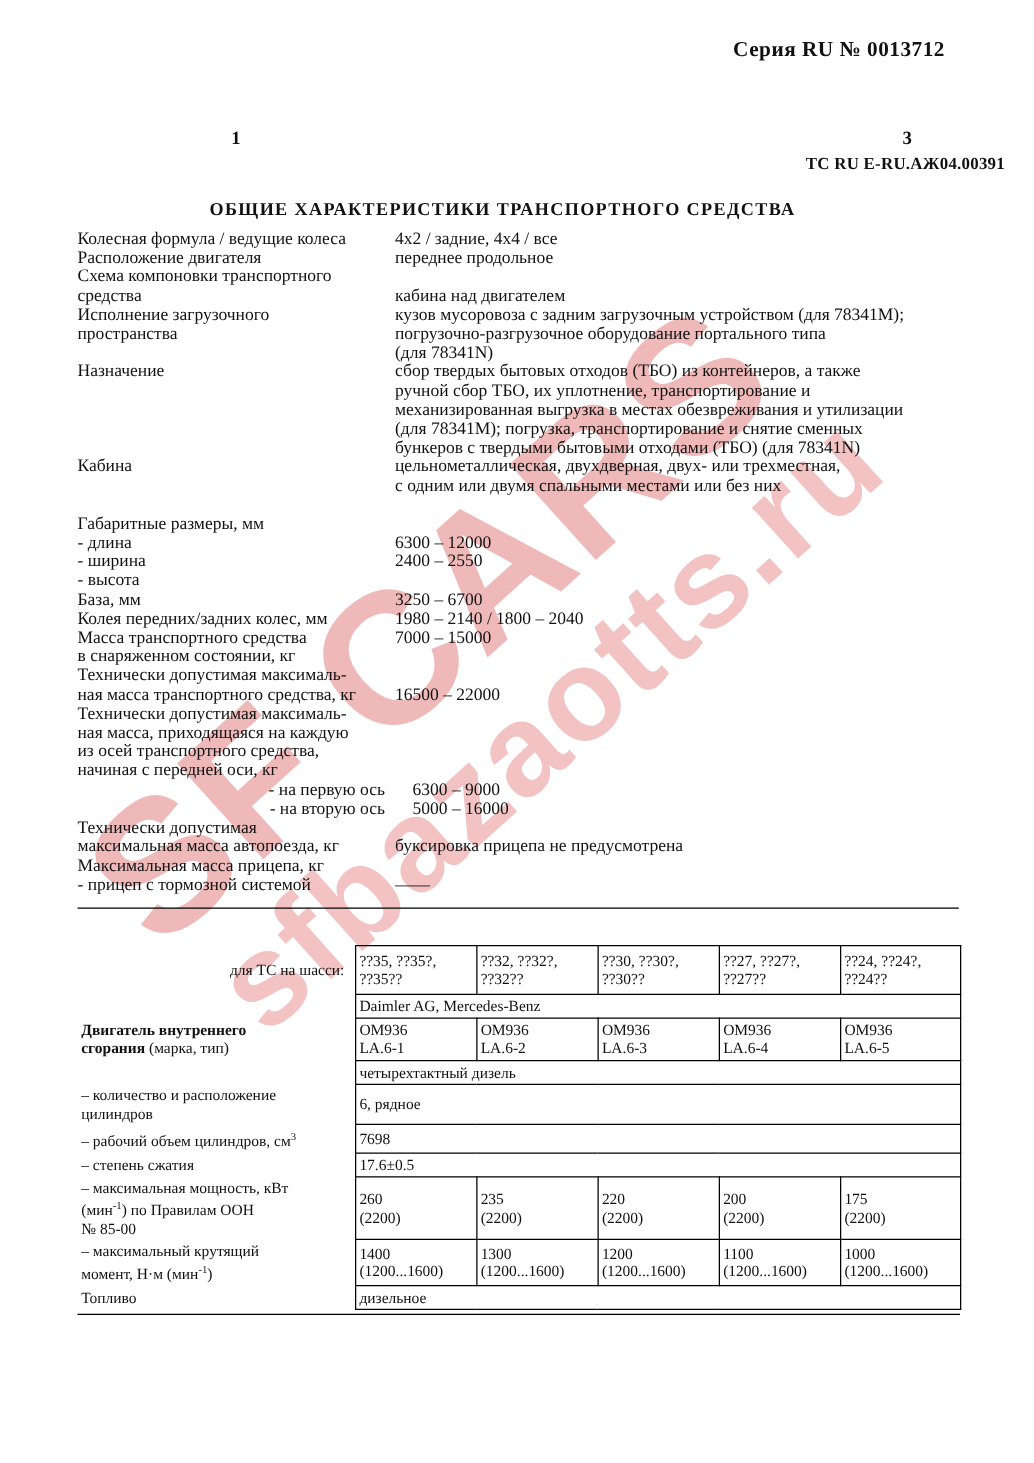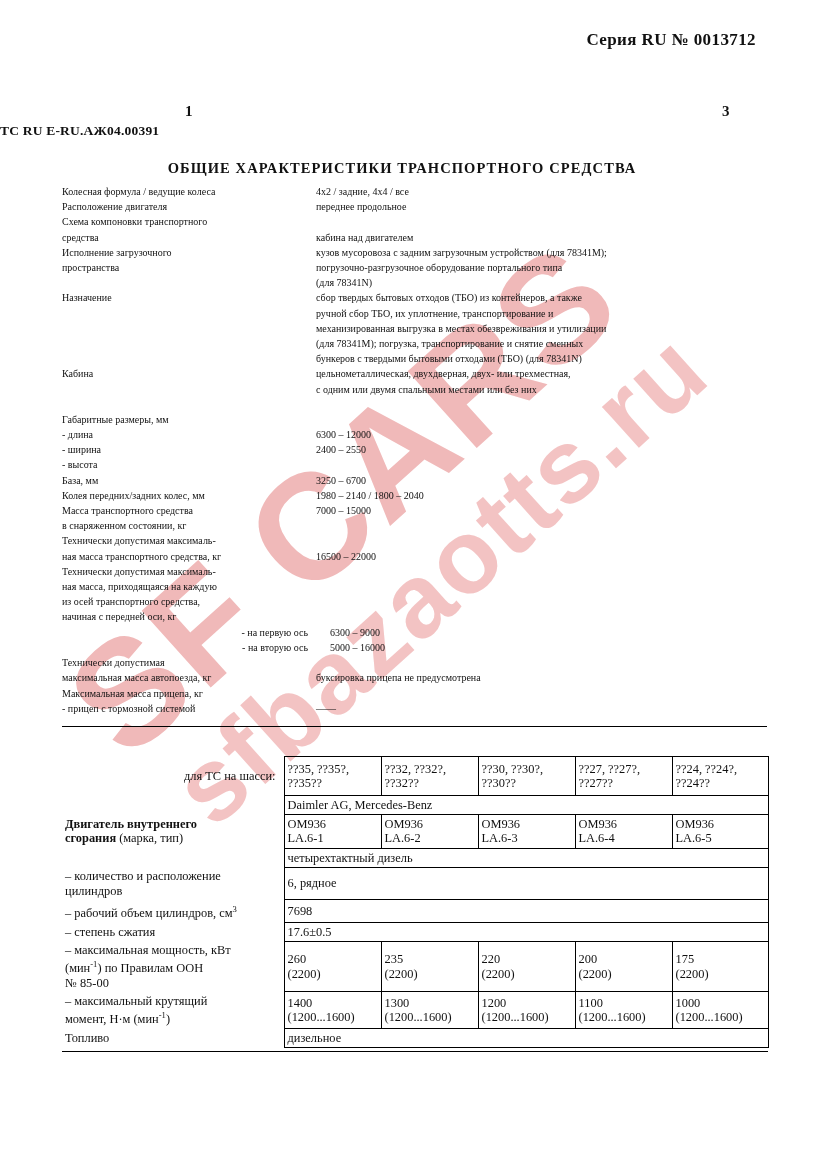--- a/index.html
+++ b/index.html
@@ -78,42 +78,42 @@
     left: 722px;
     top: 103px;
     font-size: 15px;
     font-weight: bold;
   }
 
   .cert-no {
     position: absolute;
     left: 0; right: 0;
     top: 123px;
-    text-align: left;
+    text-align: right;
     font-size: 13.5px;
     font-weight: bold;
     letter-spacing: 0.2px;
   }
   .doc-title {
     position: absolute;
     left: 0; right: 0;
     top: 160px;
     text-align: center;
     font-size: 14.5px;
     font-weight: bold;
     letter-spacing: 1.1px;
   }
 
   
   .specs {
     position: absolute;
     left: 62px;
     top: 184px;
     width: 705px;
-    font-size: 10px;
+    font-size: 14px;
     line-height: 15.2px;
   }
   .spec-row {
     display: flex;
     align-items: flex-start;
   }
   .spec-label {
     width: 254px;
     flex: 0 0 254px;
     white-space: pre-line;

